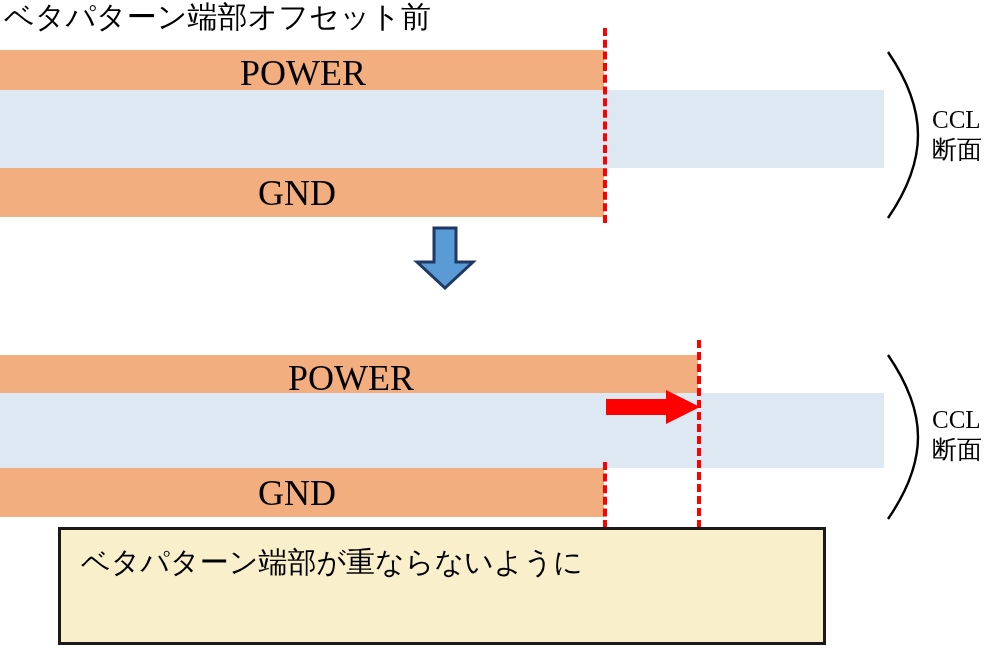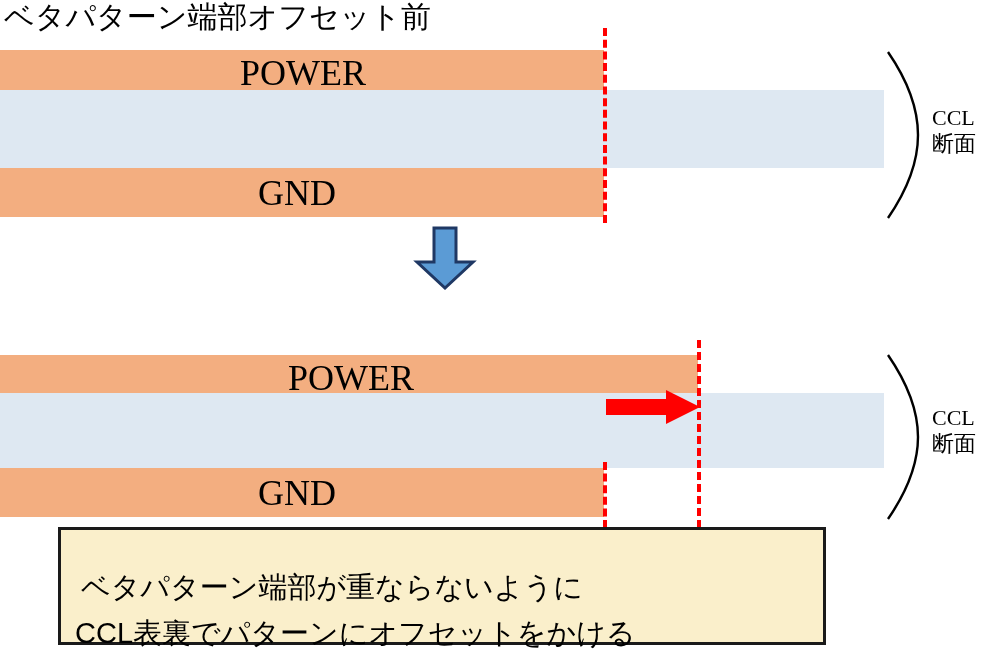--- a/index.html
+++ b/index.html
@@ -97,47 +97,46 @@
   .brace {
     position: absolute;
     width: 40px;
   }
   #d1-brace { left: 884px; top: 50px;  height: 170px; }
   #d2-brace { left: 884px; top: 353px; height: 168px; }
 
   .ccl-label {
     position: absolute;
     font-family: "Liberation Serif", "DejaVu Serif", serif;
-    font-size: 22px;
+    font-size: 25px;
     line-height: 1.18;
     color: #000000;
     white-space: nowrap;
   }
   #d1-ccl { left: 932px; top: 105px; }
   #d2-ccl { left: 932px; top: 405px; }
 
   
   #caption-box {
     position: absolute;
     left: 58px;
     top: 527px;
     width: 768px;
     height: 118px;
     background: #FAEFCB;
     border: 3px solid #1A1A1A;
     box-sizing: border-box;
   }
   .caption-line {
     position: absolute;
-    font-family: Liberation Sans, sans-serif;
+    font-family: Liberation Serif, serif;
     font-size: 29px;
     line-height: 1;
     color: #000000;
     white-space: nowrap;
-    margin-top: 25px;
   }
   #caption-line-1 { left: 20px; top: 18px; }
   #caption-line-2 { left: 14px; top: 64px; }
 </style>
 </head>
 <body>
 
 <div id="stage">
 
   <div class="section-title" id="title-before">ベタパターン端部オフセット前</div>
@@ -193,16 +192,15 @@
     </svg>
   </div>
 
   <div class="ccl-label" id="d2-ccl">
     <div>CCL</div>
     <div>断面</div>
   </div>
 
   <div id="caption-box">
     <div class="caption-line" id="caption-line-1">ベタパターン端部が重ならないように</div>
-    <div class="caption-line" id="caption-line-2">CCL表裏でパターンにオフセットをかける</div>
   </div>
 
 </div>
 
 </body></html>

